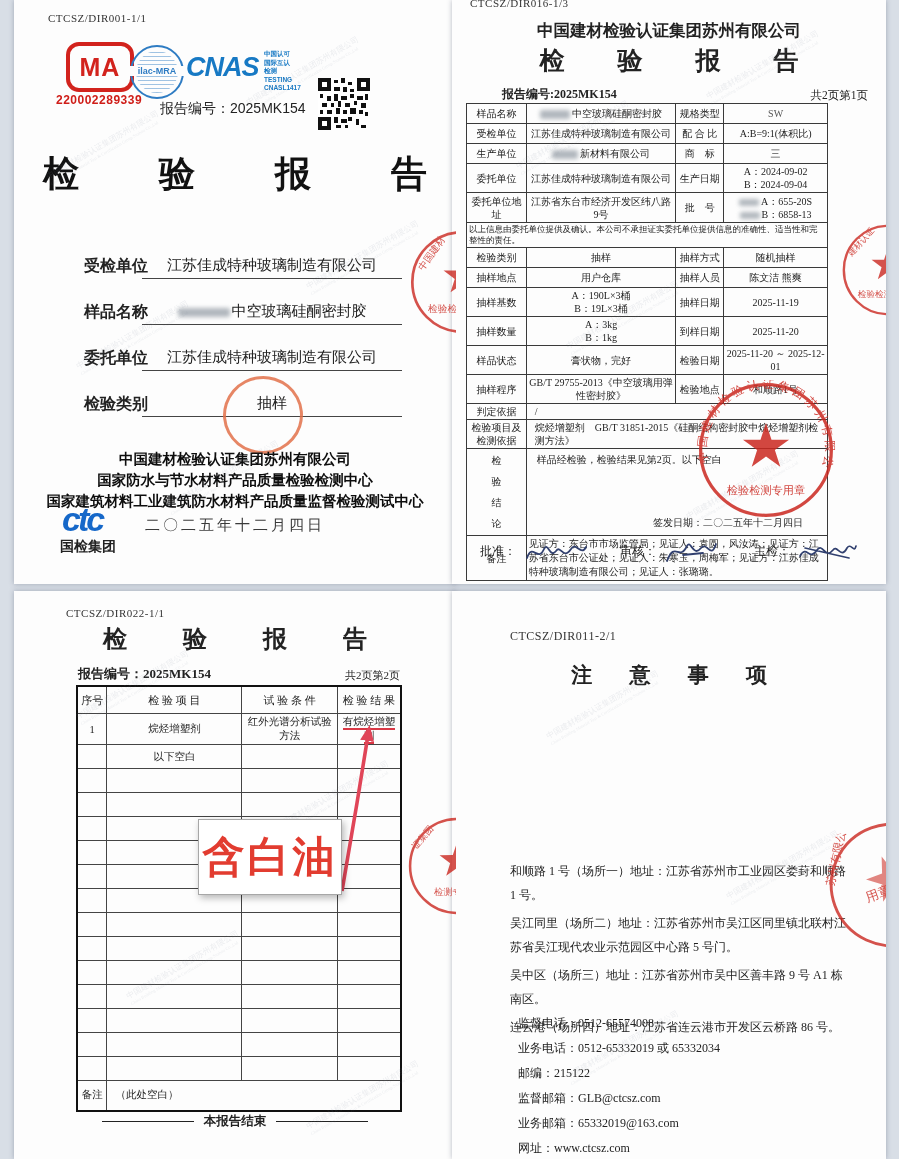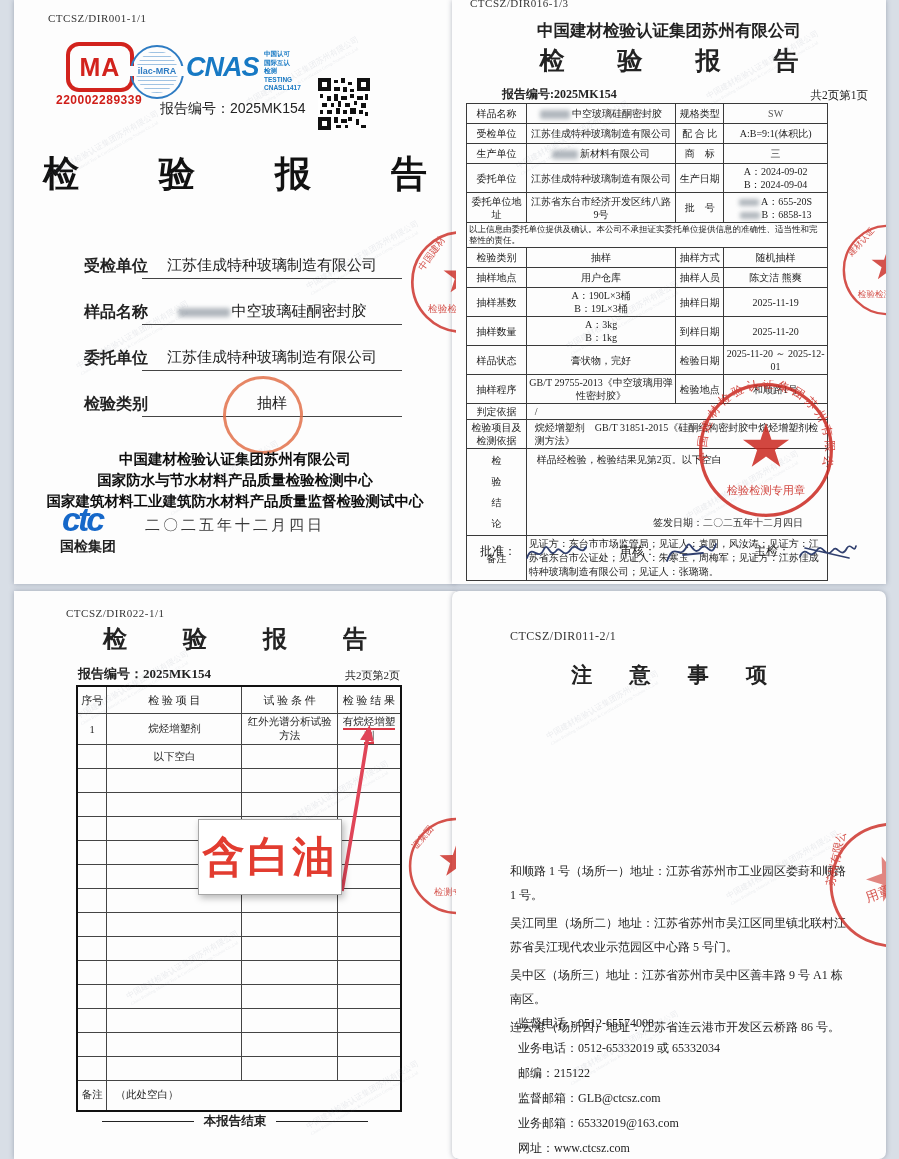--- a/index.html
+++ b/index.html
@@ -2,21 +2,21 @@
 <html><head>
 <meta charset="utf-8">
 <style>
   html,body{margin:0;padding:0;background:#c9d0d9;}
   #canvas{position:relative;width:899px;height:1159px;background:#d8dee6;overflow:hidden;
           font-family:"Liberation Serif","DejaVu Serif",serif;color:#222;}
   .page{position:absolute;background:#fdfdfd;overflow:hidden;box-shadow:0 0 5px rgba(90,100,120,.45);}
   #p1{left:14px;top:0;width:442px;height:584px;}
   #p2{left:452px;top:0;width:434px;height:584px;}
   #p3{left:14px;top:591px;width:442px;height:568px;}
-  #p4{left:452px;top:591px;width:434px;height:568px;border-radius:7px;}
+  #p4{left:452px;top:591px;width:434px;height:568px;}
   .abs{position:absolute;}
   .hei{font-family:"Liberation Sans","DejaVu Sans",sans-serif;font-weight:bold;}
   .pcode{font-size:11px;color:#333;letter-spacing:.5px;}
   
   .cma{left:52px;top:42px;width:60px;height:42px;border:4px solid #d2231d;border-radius:13px;
        color:#d2231d;font-size:25px;text-align:center;line-height:42px;letter-spacing:1px;}
   .cma-num{left:42px;top:93px;color:#cf1d18;font-size:12px;letter-spacing:.5px;text-align:right;}
   .ilac{left:116px;top:45px;width:50px;height:50px;border:2px solid #2e7cc3;border-radius:50%;}
   .ilac:before{content:"";position:absolute;inset:4px;border-radius:50%;
        background:repeating-linear-gradient(0deg,rgba(46,124,195,.45) 0 1px,transparent 1px 4px);}

